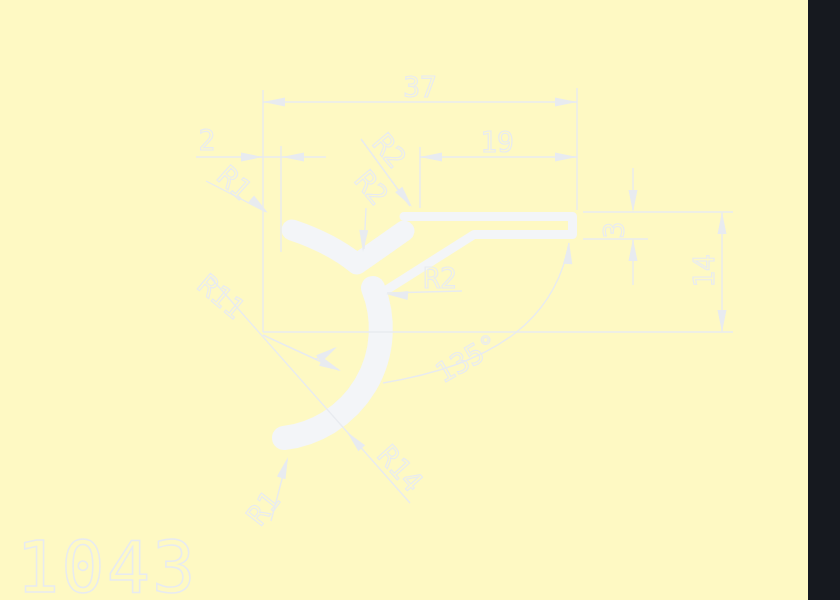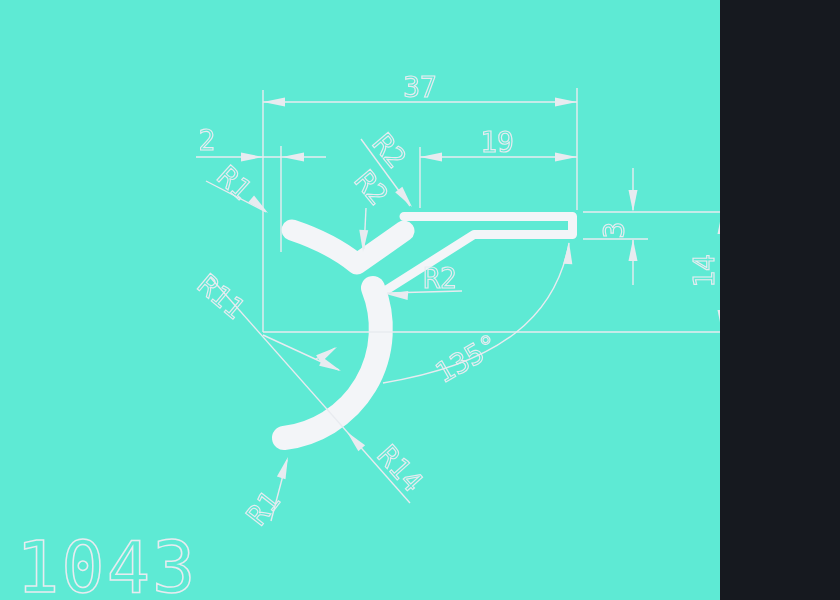--- a/index.html
+++ b/index.html
@@ -1,19 +1,19 @@
 <!DOCTYPE html>
 <html><head>
 <meta charset="utf-8">
 <style>
   html, body { margin: 0; padding: 0; background: #16191f; }
   #stage {
     position: relative;
-    width: 720px; height: 600px;
-    background: #5eead4;
+    width: 808px; height: 600px;
+    background: #fef9c3;
     overflow: hidden;
     font-family: "DejaVu Sans Mono", "Liberation Mono", monospace;
     text-align: right;
   }
   svg { display: block; }
   .thin {
     stroke: #e8ebf0;
     stroke-width: 1.4;
     fill: none;
   }

